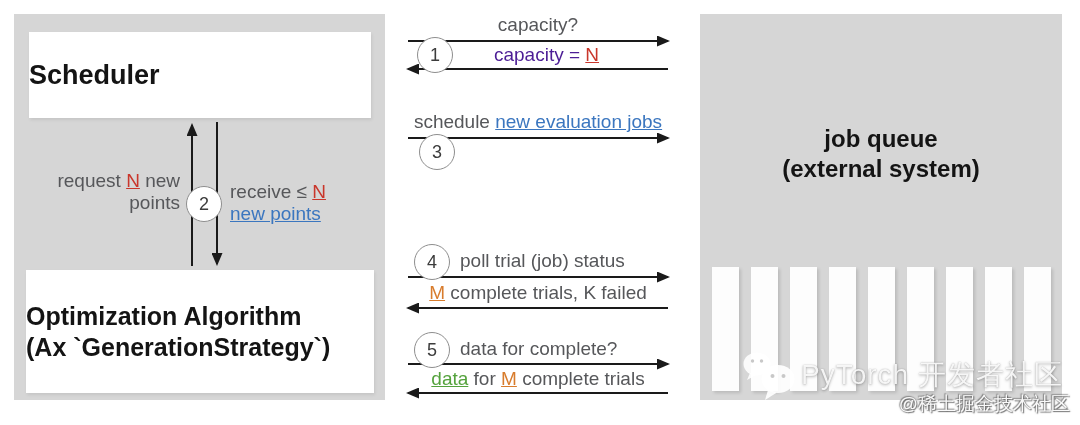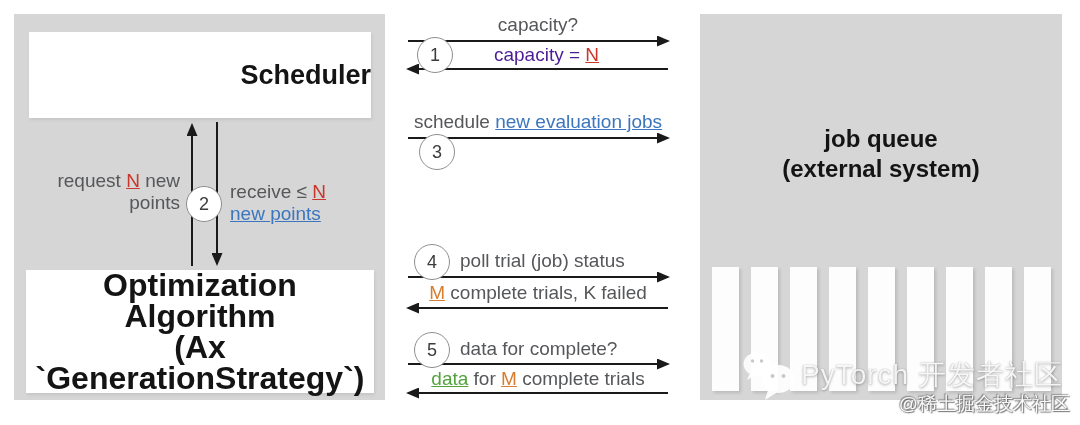--- a/index.html
+++ b/index.html
@@ -8,26 +8,26 @@
     position: relative; width: 1080px; height: 425px;
     background: #ffffff; overflow: hidden;
   }
   .panel {
     position: absolute; background: #d6d6d6;
   }
   #left-panel  { left: 14px;  top: 14px; width: 371px; height: 386px; }
   #right-panel { left: 700px; top: 14px; width: 362px; height: 386px; }
   .white-box {
     position: absolute; background: #ffffff;
-    display: flex; flex-direction: column; align-items: flex-end; justify-content: center;
+    display: flex; flex-direction: column; align-items: flex-start; justify-content: center;
     text-align: center; color: #141414; font-weight: bold;
     box-shadow: 1px 2px 3px rgba(0,0,0,0.08);
   }
   #scheduler-box { left: 15px; top: 18px; width: 342px; height: 86px; font-size: 27px; }
-  #optimization-box { left: 12px; top: 256px; width: 348px; height: 123px; font-size: 32px; line-height: 31px; }
+  #optimization-box { left: 12px; top: 256px; width: 348px; height: 123px; font-size: 25px; line-height: 31px; }
   .num-circle {
     position: absolute; width: 36px; height: 36px; border-radius: 50%;
     background: #ffffff; border: 1.8px solid #8e8e8e;
     display: flex; align-items: center; justify-content: center;
     font-size: 18px; color: #3c3c3c; z-index: 5;
   }
   .lbl {
     position: absolute; font-size: 19px; color: #56575a; line-height: 22px;
     white-space: nowrap; z-index: 4;
   }

